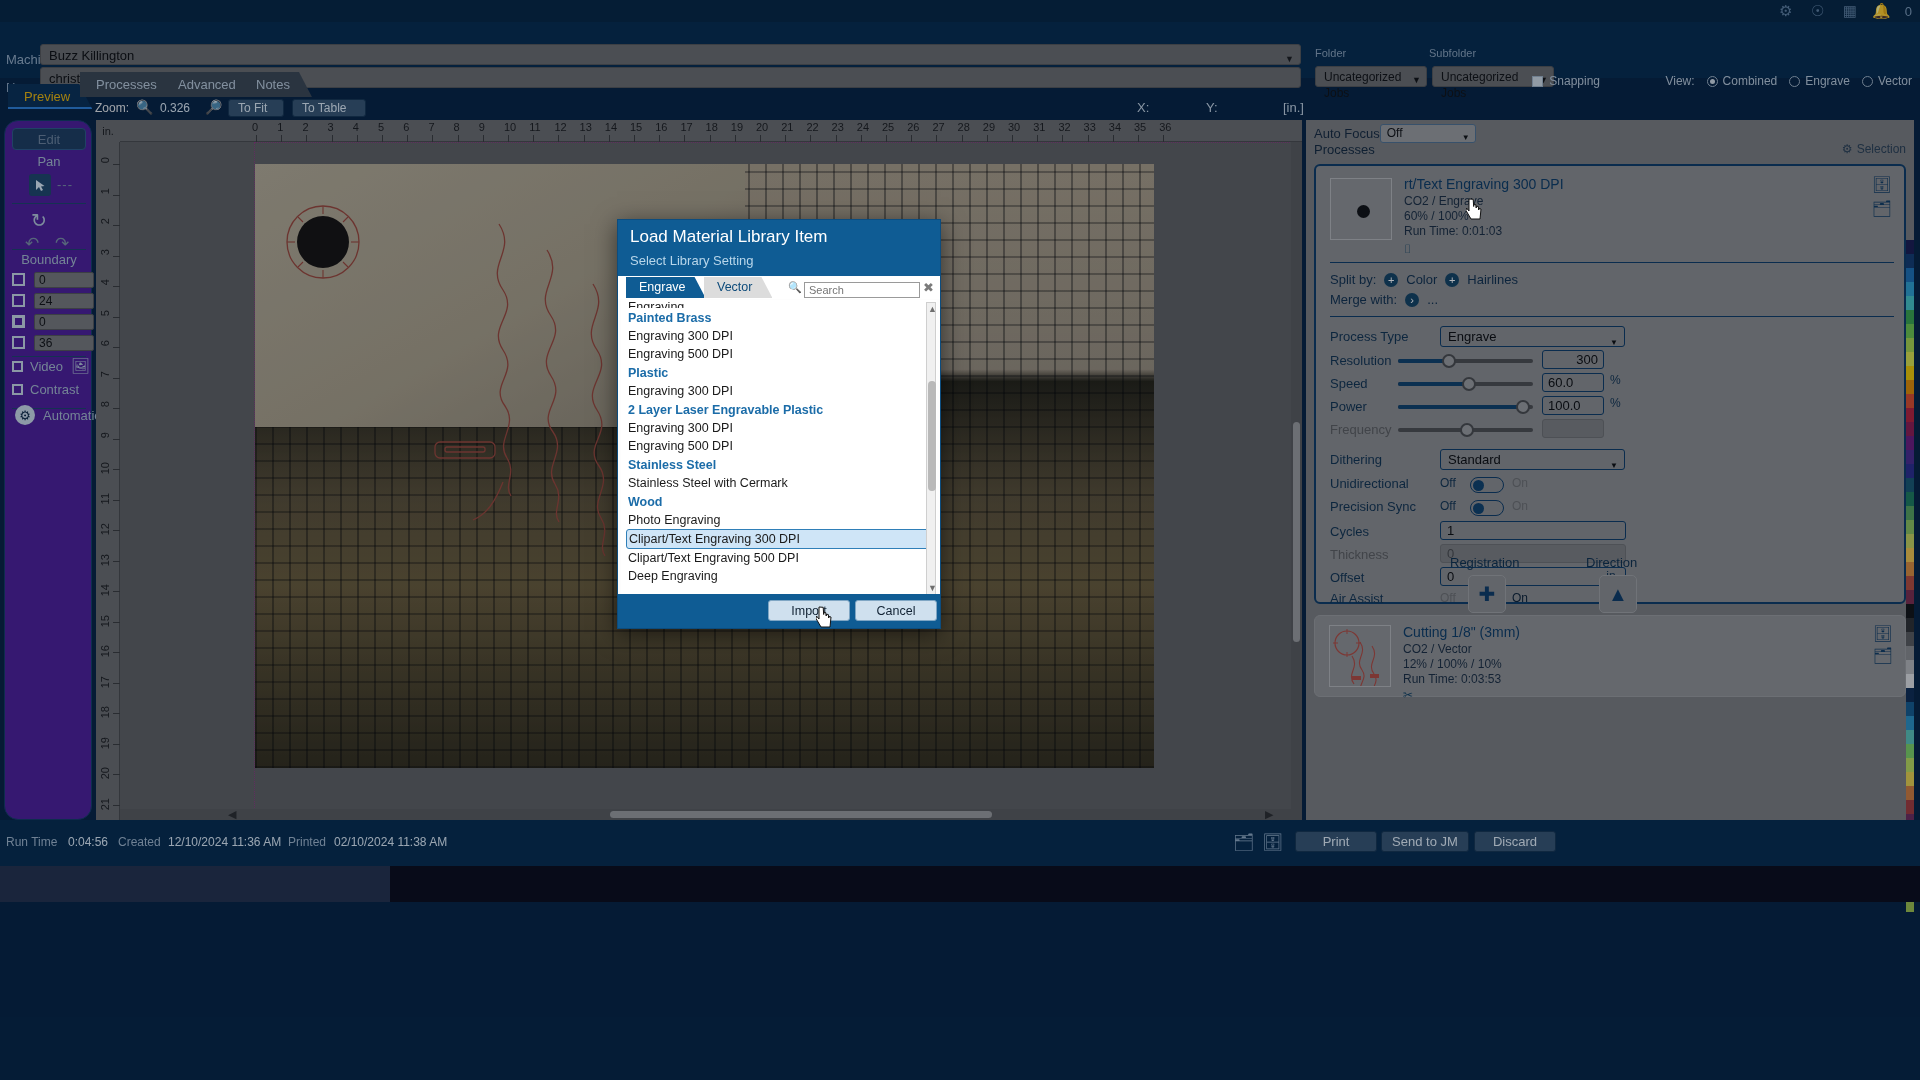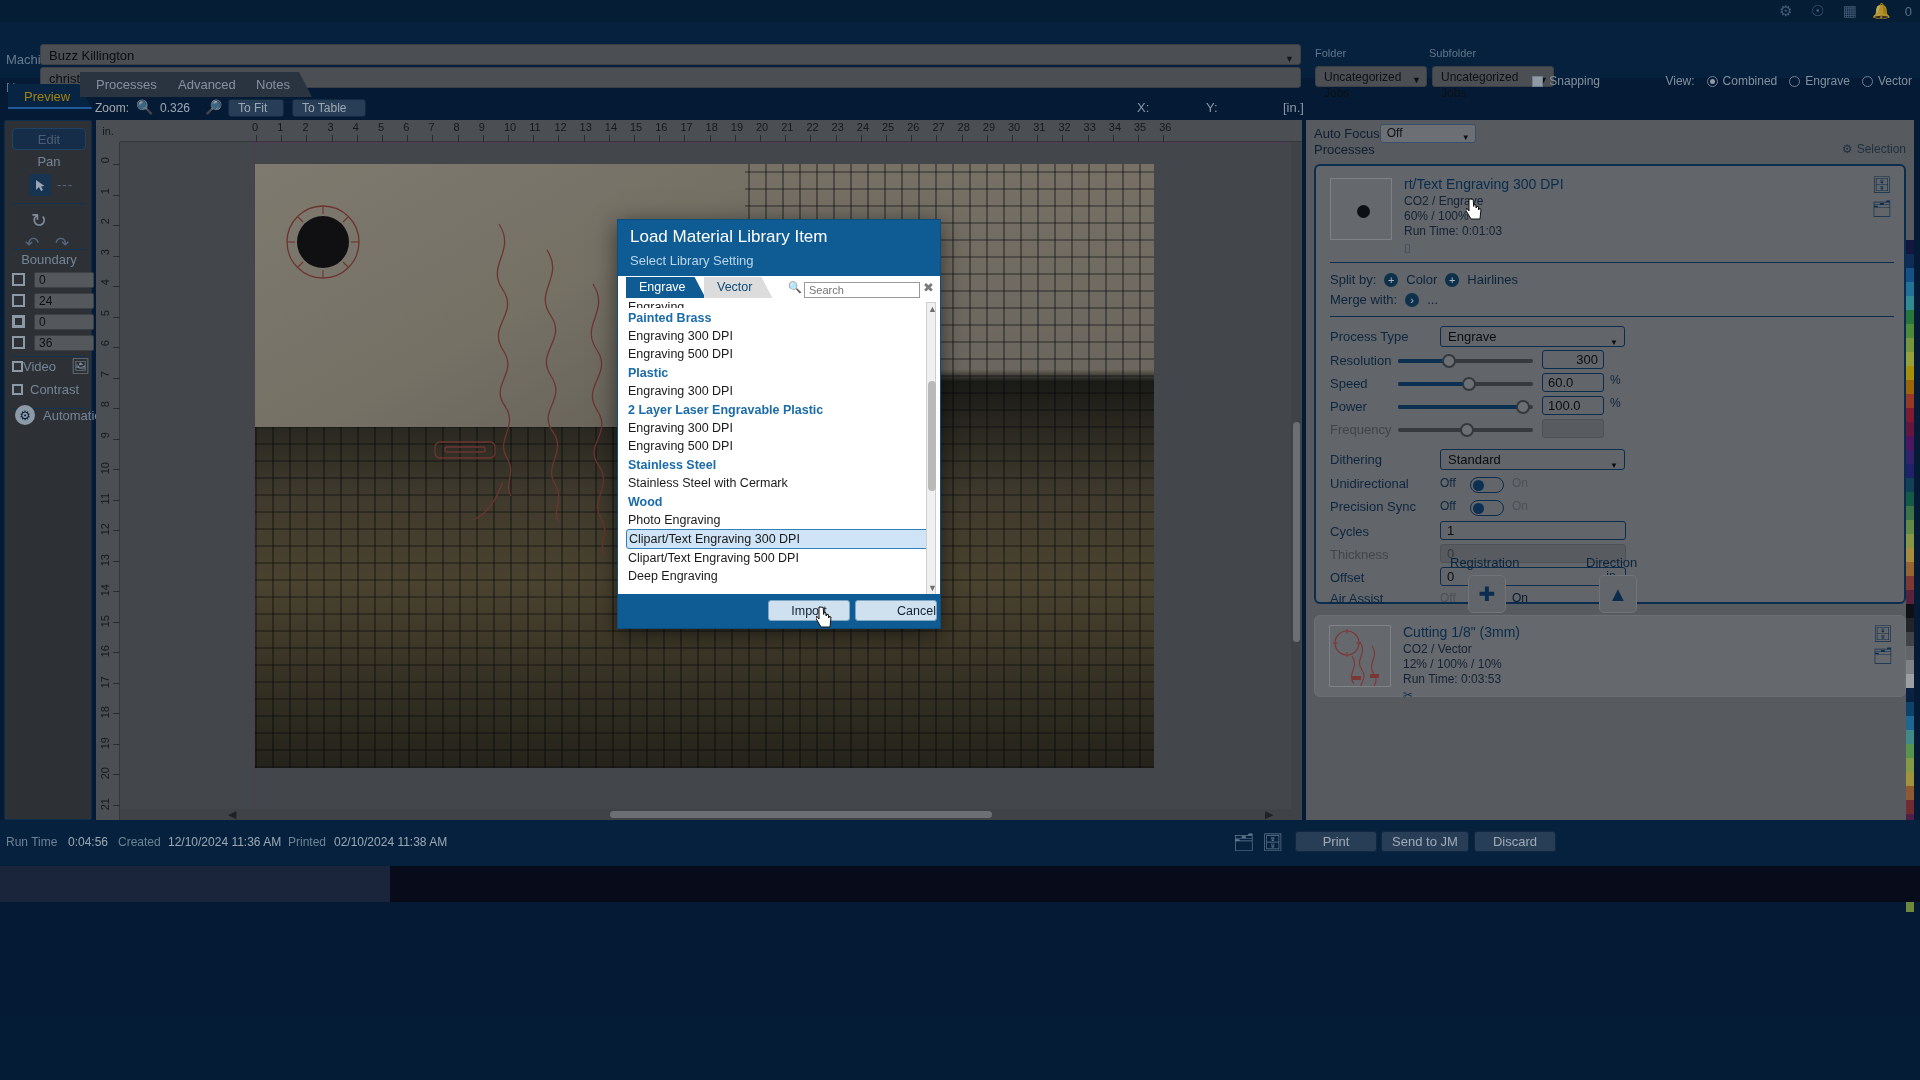--- a/index.html
+++ b/index.html
@@ -91,21 +91,21 @@
   .btn-fit { left:228px; width:56px; }
   .btn-table { left:292px; width:74px; }
   .xyrow { position:absolute; top:2px; font-size:13px; color:#c2d0dd; }
   .x-lbl { left:1137px; }
   .y-lbl { left:1206px; }
   .in-lbl { left:1283px; }
 
   
   .leftbar {
     position:absolute; left:4px; top:120px; width:88px; height:700px;
-    background:#404040; border:1px solid #123c63; border-radius:2px;
+    background:#4c1d95; border:1px solid #123c63; border-radius:14px;
   }
   .edit-btn {
     position:absolute; left:7px; top:7px; width:74px; height:22px; line-height:21px;
     text-align:center; font-size:13px; color:#6c8099; background:#1d3c5c;
     border:1px solid #2d5a84; border-radius:4px;
   }
   .pan-lbl { position:absolute; left:0; top:33px; width:88px; text-align:center; font-size:13px; color:#a5b8ca; }
   .tool-arrow {
     position:absolute; left:24px; top:53px; width:22px; height:22px; background:#1f4567;
     border:1px solid #336falpha; border-radius:3px; display:flex; align-items:center; justify-content:center;
@@ -117,21 +117,21 @@
   .ico-undo { position:absolute; left:20px; top:112px; font-size:17px; color:#7b8fa3; }
   .ico-redo { position:absolute; left:50px; top:112px; font-size:17px; color:#7b8fa3; }
   .bound-lbl { position:absolute; left:0; top:131px; width:88px; text-align:center; font-size:13px; color:#a5b8ca; }
   .bnd-row { position:absolute; left:7px; height:17px; }
   .bnd-ic { position:absolute; left:0; top:1px; width:13px; height:13px; border:2px solid #c6d4e0; }
   .bnd-ic.f { border-width:3px; }
   .bnd-in {
     position:absolute; left:22px; top:0; width:60px; height:16px; background:#777; border:1px solid #555;
     border-radius:2px; font-size:12px; color:#111; padding:0 4px; line-height:14px;
   }
-  .video-row { position:absolute; left:7px; top:238px; display:flex; align-items:center; font-size:13px; color:#a5b8ca; }
+  .video-row { position:absolute; left:7px; top:238px; display:flex; align-items:center; gap:7px; font-size:13px; color:#a5b8ca; }
   .video-row .cb { width:11px; height:11px; border:2px solid #c6d4e0; }
   .video-ic { position:absolute; left:66px; top:236px; color:#b3c5d5; font-size:15px; }
   .contrast-row { position:absolute; left:7px; top:261px; display:flex; align-items:center; gap:7px; font-size:13px; color:#a5b8ca; }
   .auto-row { position:absolute; left:10px; top:284px; display:flex; align-items:center; gap:8px; font-size:13px; color:#a5b8ca; }
   .gear-circ { width:20px; height:20px; border-radius:50%; background:#c9d7e3; display:flex; align-items:center; justify-content:center; color:#0b2742; font-size:13px;}
 
   
   .canvaswrap { position:absolute; left:96px; top:120px; width:1206px; height:700px; background:#5f5f5f; overflow:hidden; }
   .ruler-top { position:absolute; left:0; top:0; width:1206px; height:22px; background:#6b6b6b; border-bottom:1px solid #4a4a4a; }
   .ruler-left { position:absolute; left:0; top:0; width:24px; height:700px; background:#6b6b6b; border-right:1px solid #4a4a4a; }
@@ -276,21 +276,21 @@
   .li-clip { font-size:12.5px; color:#1a1a1a; padding-left:7px; height:8px; overflow:hidden; }
   .m-sbar { position:absolute; right:4px; top:82px; width:10px; height:293px; background:#f0f0f0; border:1px solid #cfcfcf;}
   .m-sbar .th { position:absolute; left:1px; top:78px; width:8px; height:110px; background:#b9b9b9; border-radius:4px;}
   .m-sbar .ar { position:absolute; left:1px; font-size:9px; color:#6e6e6e; }
   .m-foot { position:absolute; left:0; bottom:0; width:322px; height:34px; background:#0f5c94; }
   .m-btn {
     position:absolute; top:6px; height:21px; line-height:20px; text-align:center; font-size:12.5px;
     background:#cfe0ee; color:#123; border:1px solid #7fa6c4; border-radius:3px;
   }
   #mImport { left:150px; width:82px; }
-  #mCancel { left:237px; width:82px;text-align:right; }
+  #mCancel { left:237px; width:82px; }
   .cursor-hand { position:absolute; left:816px; top:606px; z-index:700; font-size:19px; color:#111; }
   .cursor-hand2 { position:absolute; left:1466px; top:198px; z-index:700; font-size:19px; color:#111; }
 </style>
 </head>
 <body>
 
 <div id="app">
 
   <div class="topstrip">
     <div class="topstrip-icons">

